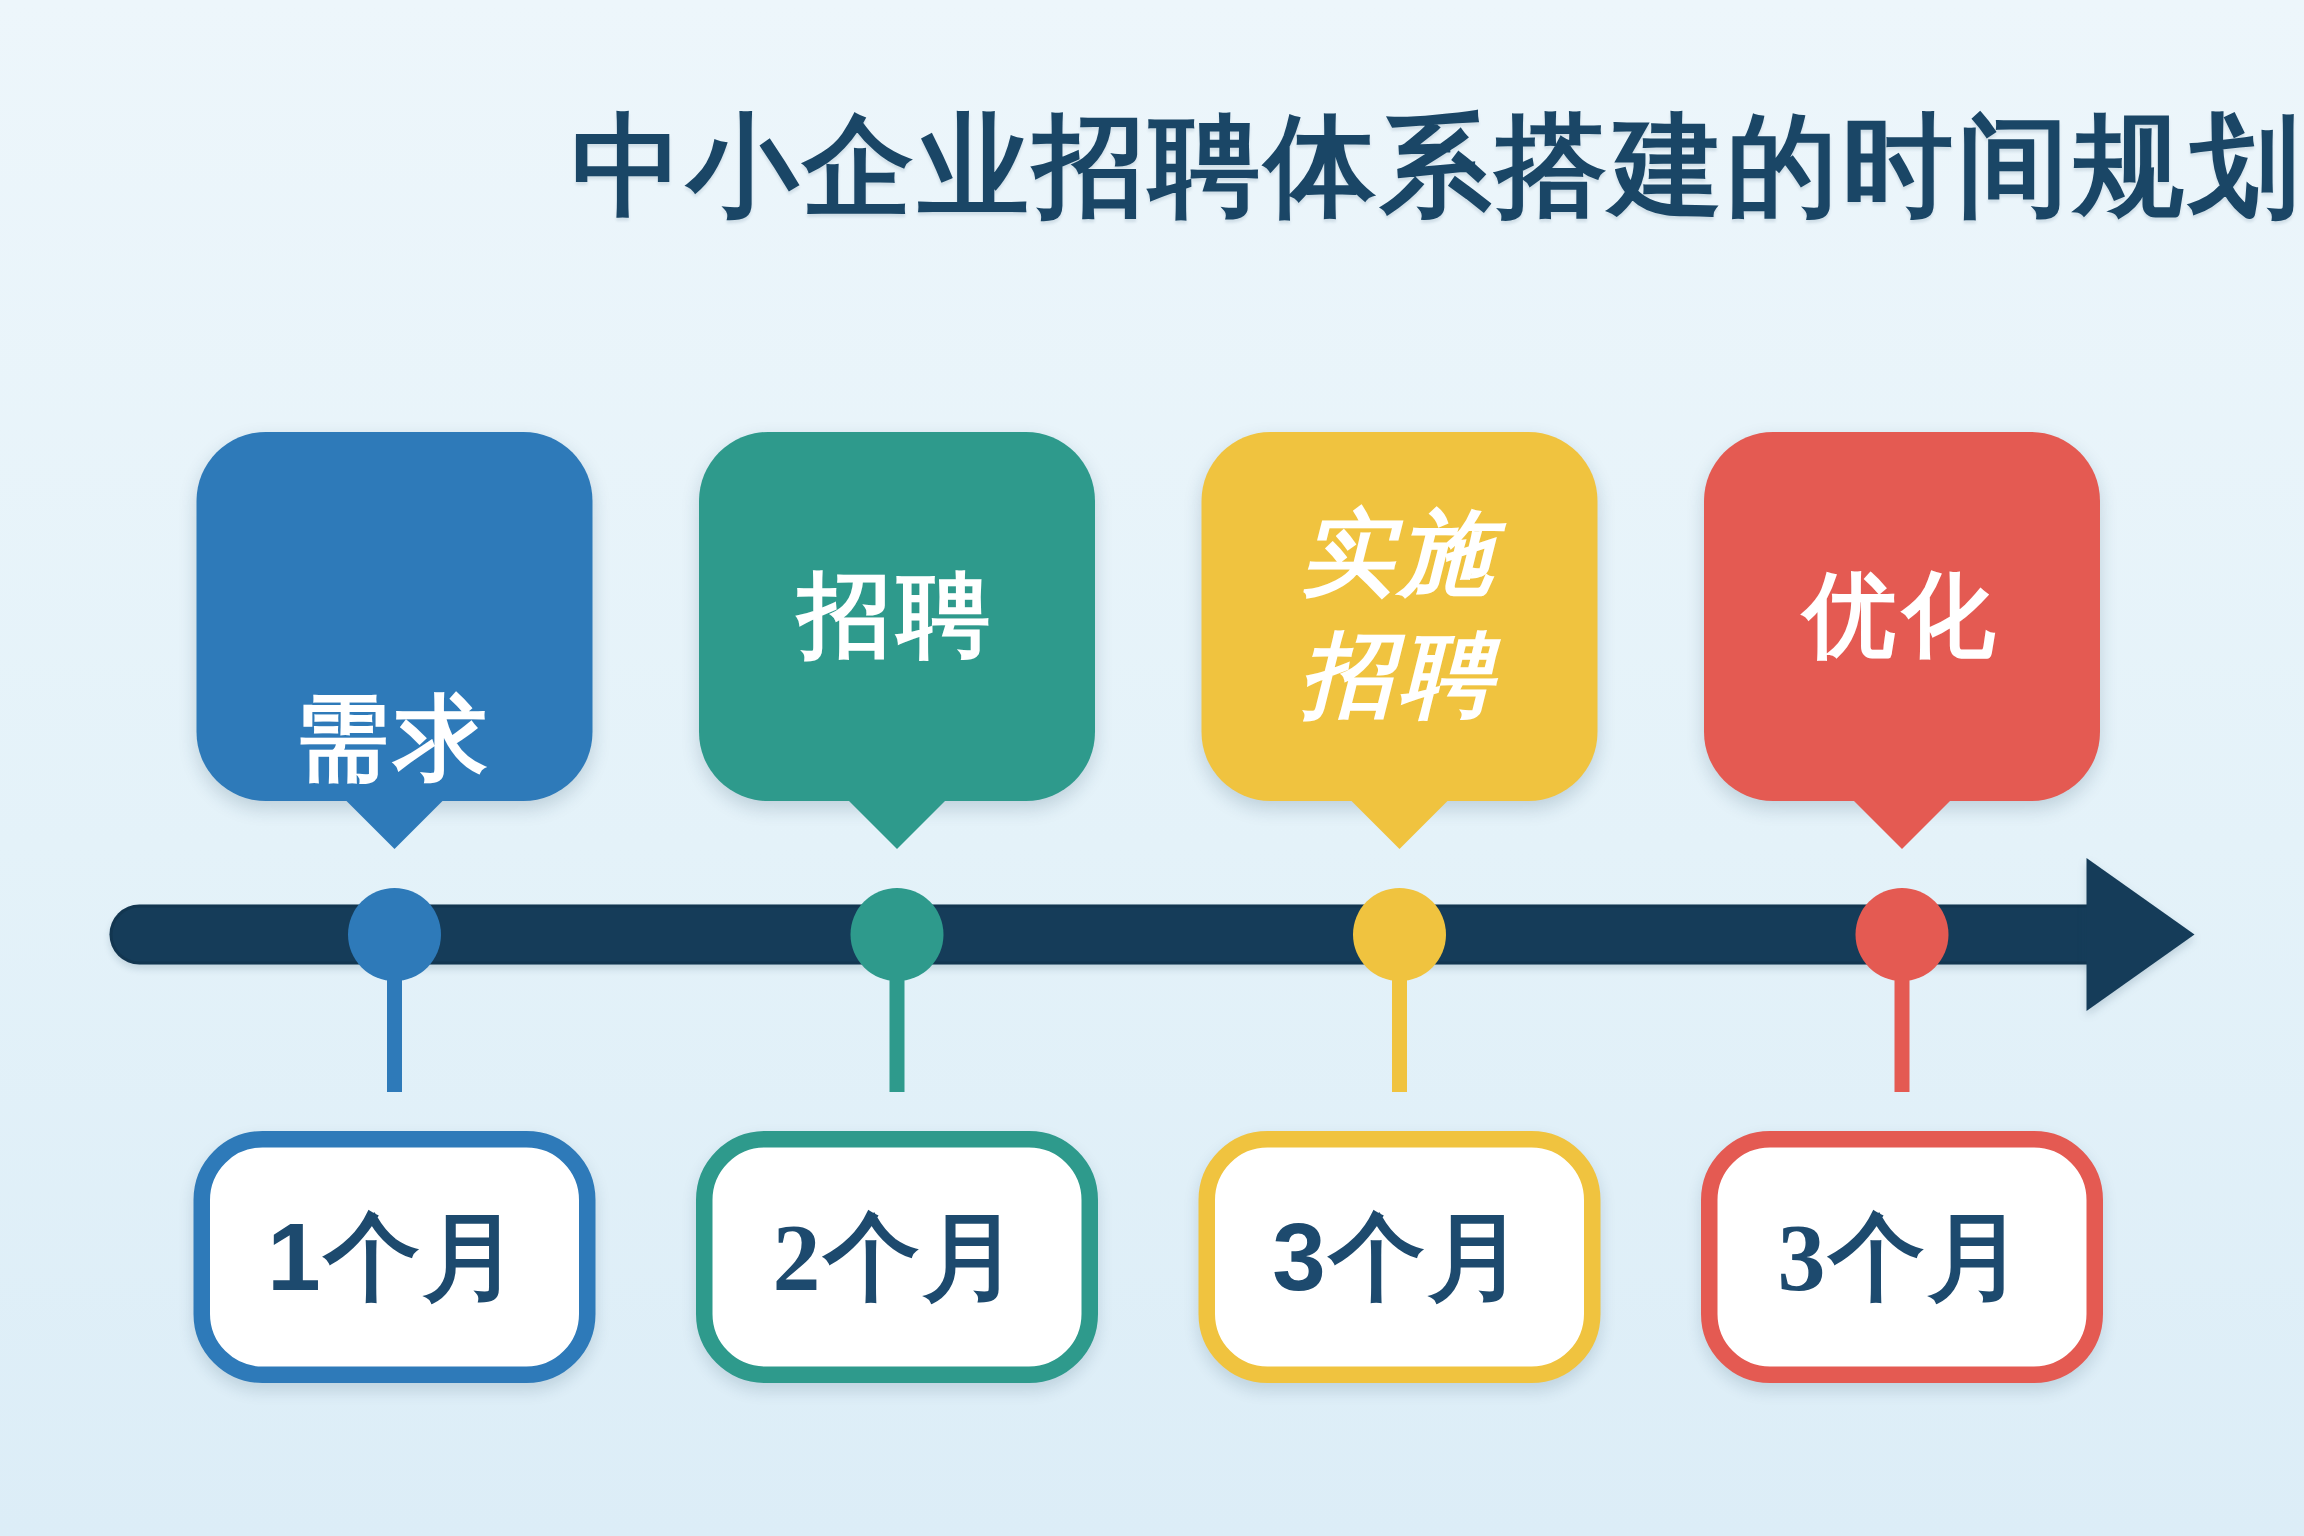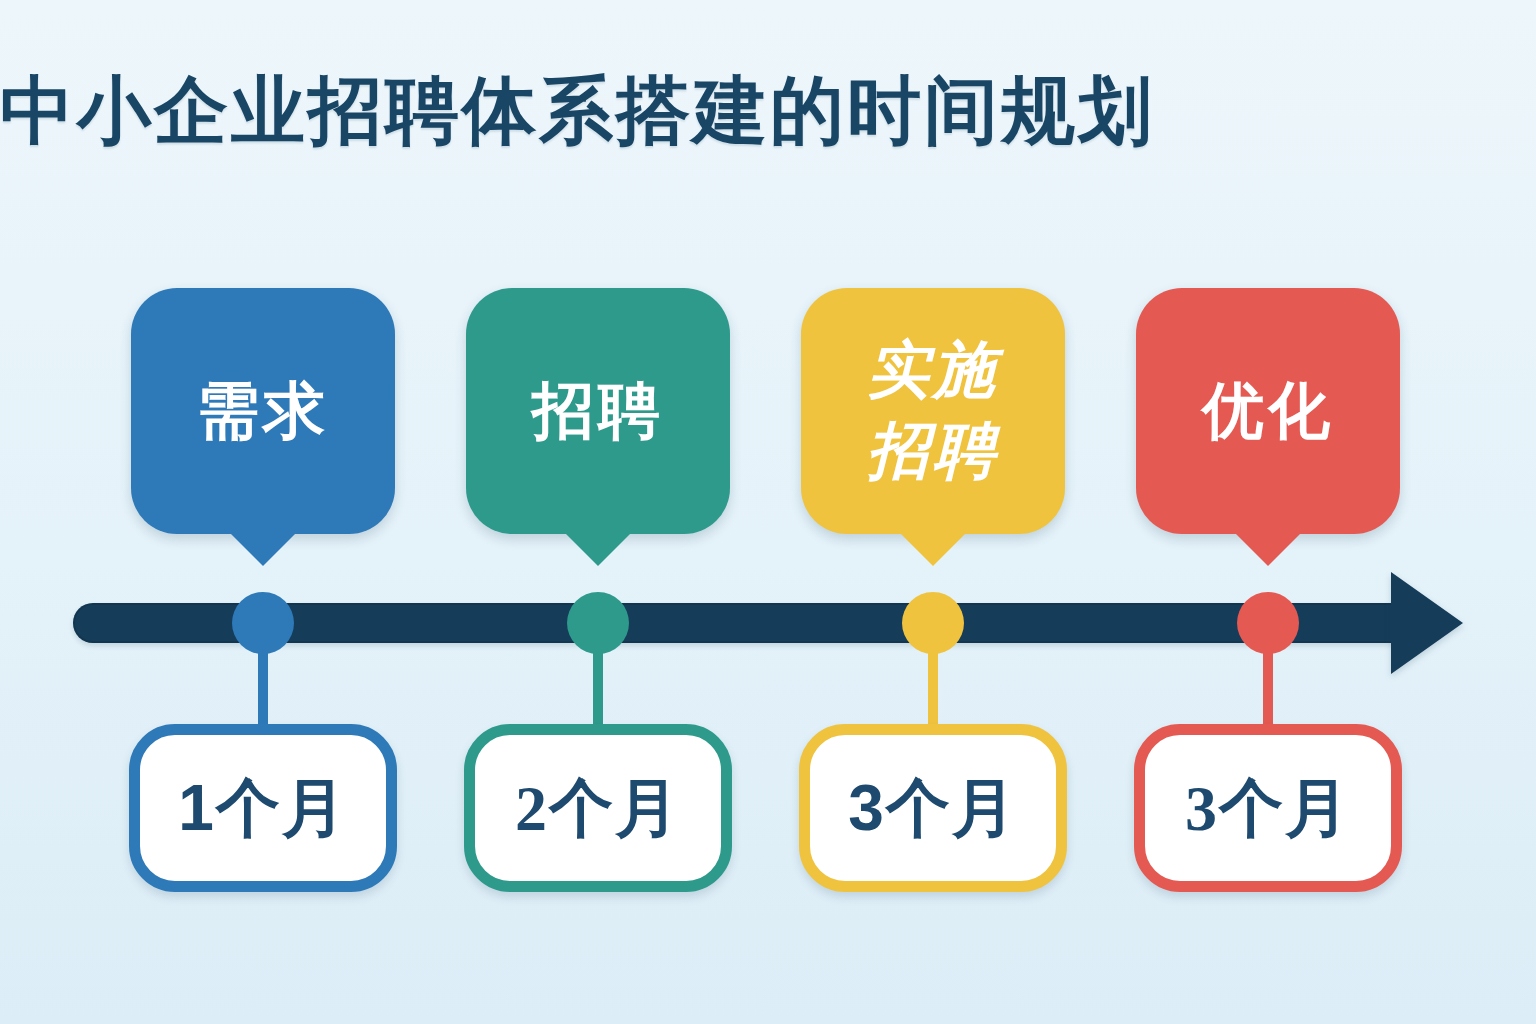--- a/index.html
+++ b/index.html
@@ -6,21 +6,21 @@
   body{
     width:1536px;height:1024px;overflow:hidden;
     font-family:"Liberation Sans","DejaVu Sans",sans-serif;
   }
   .canvas{
     position:relative;width:1536px;height:1024px;
     background:linear-gradient(180deg,#edf6fb 0%,#e4f2f9 55%,#dcedf7 100%);
   }
   .title{
     position:absolute;top:62px;left:0;width:100%;
-    text-align:left;font-size:74px;font-weight:900;letter-spacing:3px;
+    text-align:right;font-size:74px;font-weight:900;letter-spacing:3px;
     color:#1a4666;text-shadow:0 2px 2px rgba(20,60,90,.12);
   }
   .stage-col{position:absolute;top:0;width:268px;height:1024px;}
   .col-0{left:129px;} .col-1{left:464px;} .col-2{left:799px;} .col-3{left:1134px;font-family:Liberation Serif, serif;}
 
   .bubble{
     position:absolute;top:288px;left:2px;width:264px;height:246px;
     border-radius:46px;display:flex;align-items:center;justify-content:center;
     box-shadow:0 5px 12px rgba(20,60,90,.18);
   }
@@ -44,41 +44,41 @@
     border-left:72px solid #153c59;
     filter:drop-shadow(0 3px 3px rgba(20,60,90,.18));
   }
   .dot{
     position:absolute;top:592px;left:103px;width:62px;height:62px;border-radius:50%;
   }
   .stem{
     position:absolute;top:650px;left:129px;width:10px;height:78px;
   }
   .duration-box{
-    position:absolute;top:724px;left:0px;width:268px;height:168px;
+    position:absolute;top:754px;left:0px;width:268px;height:168px;
     background:#ffffff;border-radius:46px;border:11px solid #000;
     box-sizing:border-box;display:flex;align-items:center;justify-content:center;
     box-shadow:0 5px 10px rgba(20,60,90,.15);
   }
   .duration-text{
     color:#1d4a6e;font-size:64px;font-weight:800;letter-spacing:2px;
   }
 </style>
 </head>
 <body>
 
 <div class="canvas">
 
   <div class="title">中小企业招聘体系搭建的时间规划</div>
 
   <div class="timeline-bar" style="background: rgb(21, 60, 89);"></div>
   <div class="arrow-head" style="border-left-color: rgb(21, 60, 89);"></div>
 
   <div class="stage-col col-0">
-    <div class="bubble" style="background: rgb(46, 122, 185);">
+    <div class="bubble" style="background: rgb(46, 122, 185); align-items: flex-end;">
       <div class="bubble-text">
         <div>需求</div>
       </div>
     </div>
     <div class="bubble-tail" style="border-top-color: rgb(46, 122, 185);"></div>
     <div class="dot" style="background: rgb(46, 122, 185);"></div>
     <div class="stem" style="background: rgb(46, 122, 185);"></div>
     <div class="duration-box" style="border-color: rgb(46, 122, 185);">
       <div class="duration-text">1个月</div>
     </div>

